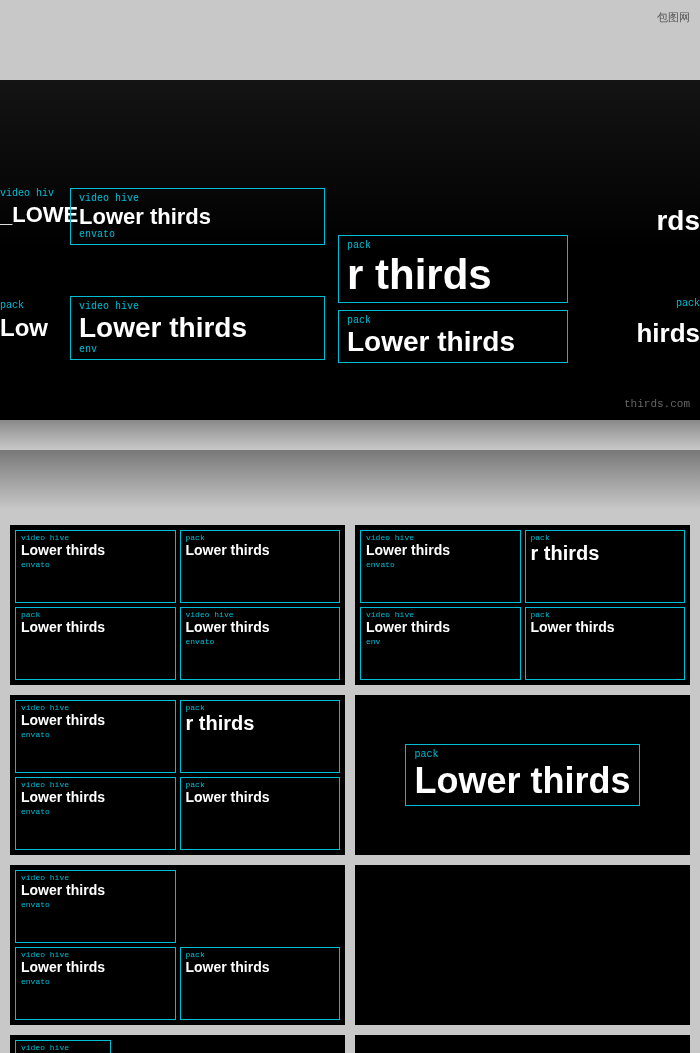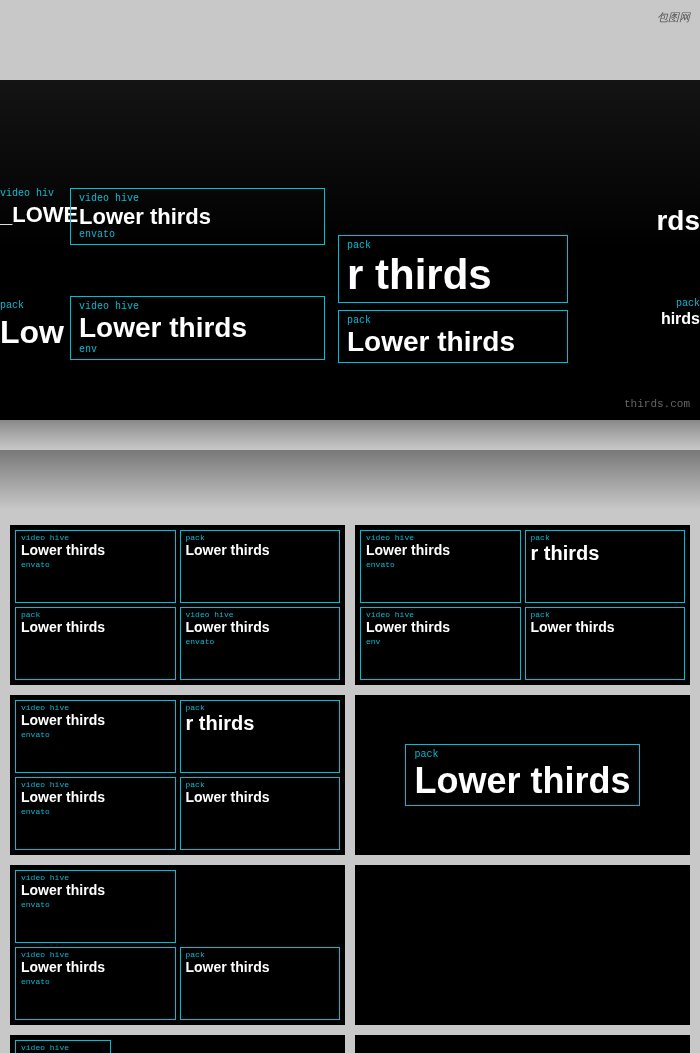--- a/index.html
+++ b/index.html
@@ -9,21 +9,20 @@
       background: #c8c8c8;
       font-family: 'Courier New', monospace;
       overflow-x: hidden;
     }
 
     
     .top-gray {
       background: #c8c8c8;
       height: 80px;
       position: relative;
-      font-style: italic;
     }
     .watermark-top {
       position: absolute;
       top: 10px;
       right: 10px;
       color: #555;
       font-size: 11px;
     }
 
     
@@ -186,35 +185,35 @@
 
   <div class="lt-card" style="left:338px; top:155px; width:230px;">
     <span class="sub-label">pack</span>
     <span class="main-text" style="font-size:42px;">r thirds</span>
   </div>
 
   <div style="position:absolute; right:0; top:108px; color:#00bcd4; font-size:10px; font-family:'Courier New',monospace; text-align:right;"></div>
   <div style="position:absolute; right:0; top:125px; color:#fff; font-size:28px; font-weight:bold; font-family:Arial,sans-serif;">rds</div>
 
   <div style="position:absolute; left:0; top:220px; color:#00bcd4; font-size:10px; font-family:'Courier New',monospace;">pack</div>
-  <div style="position:absolute; left:0; top:234px; color:#fff; font-size:32px; font-weight:bold; font-family:Arial,sans-serif;">Low</div>
+  <div style="position:absolute; left:0; top:234px; color:#fff; font-size:24px; font-weight:bold; font-family:Arial,sans-serif;">Low</div>
 
   <div class="lt-card" style="left:70px; top:216px; width:255px;">
     <span class="sub-label">video hive</span>
     <span class="main-text" style="font-size:28px;">Lower thirds</span>
     <span class="bottom-label">env</span>
   </div>
 
   <div class="lt-card" style="left:338px; top:230px; width:230px;">
     <span class="sub-label">pack</span>
     <span class="main-text" style="font-size:28px;">Lower thirds</span>
   </div>
 
   <div style="position:absolute; right:0; top:218px; color:#00bcd4; font-size:10px; font-family:'Courier New',monospace; text-align:right;">pack</div>
-  <div style="position:absolute; right:0; top:230px; color:#fff; font-size:16px; font-weight:bold; font-family:Arial,sans-serif;">hirds</div>
+  <div style="position:absolute; right:0; top:238px; color:#fff; font-size:26px; font-weight:bold; font-family:Arial,sans-serif;">hirds</div>
 
   <div class="ibaotu-watermark">thirds.com</div>
 </div>
 
 <div class="monitor-stand"></div>
 <div class="stand-shadow"></div>
 
 <div class="bottom-section">
 
   <div class="thumb-row">

